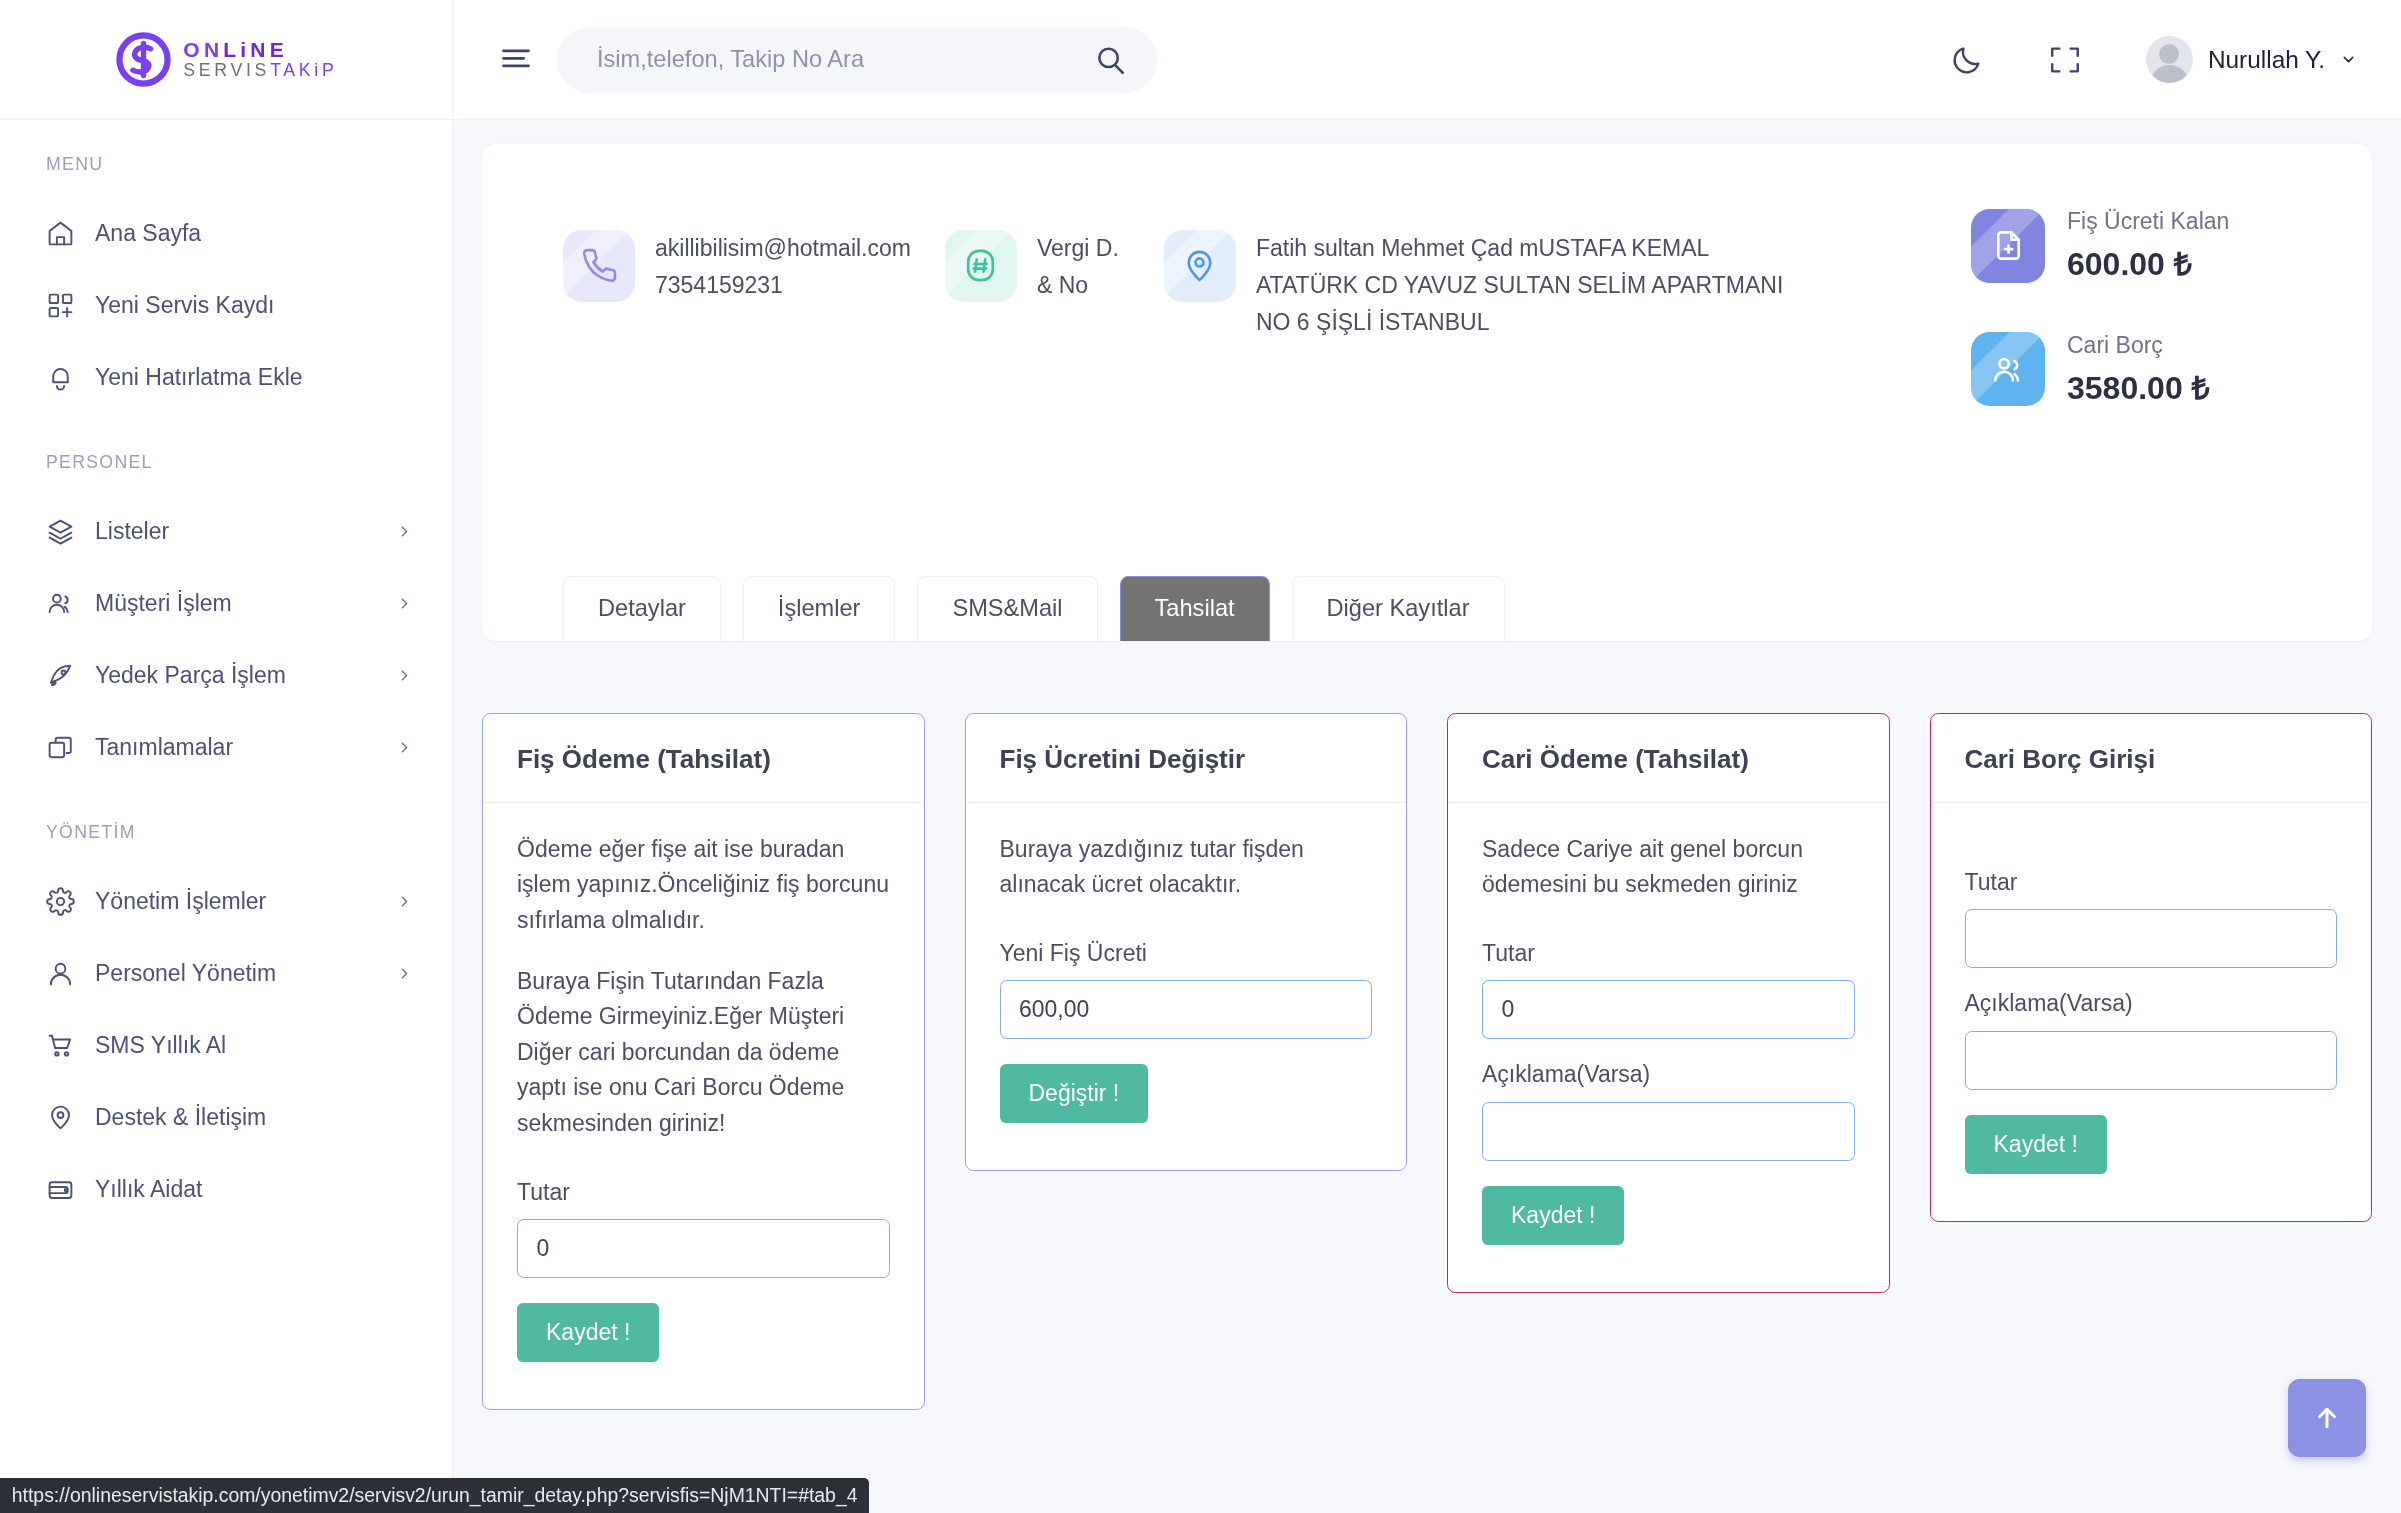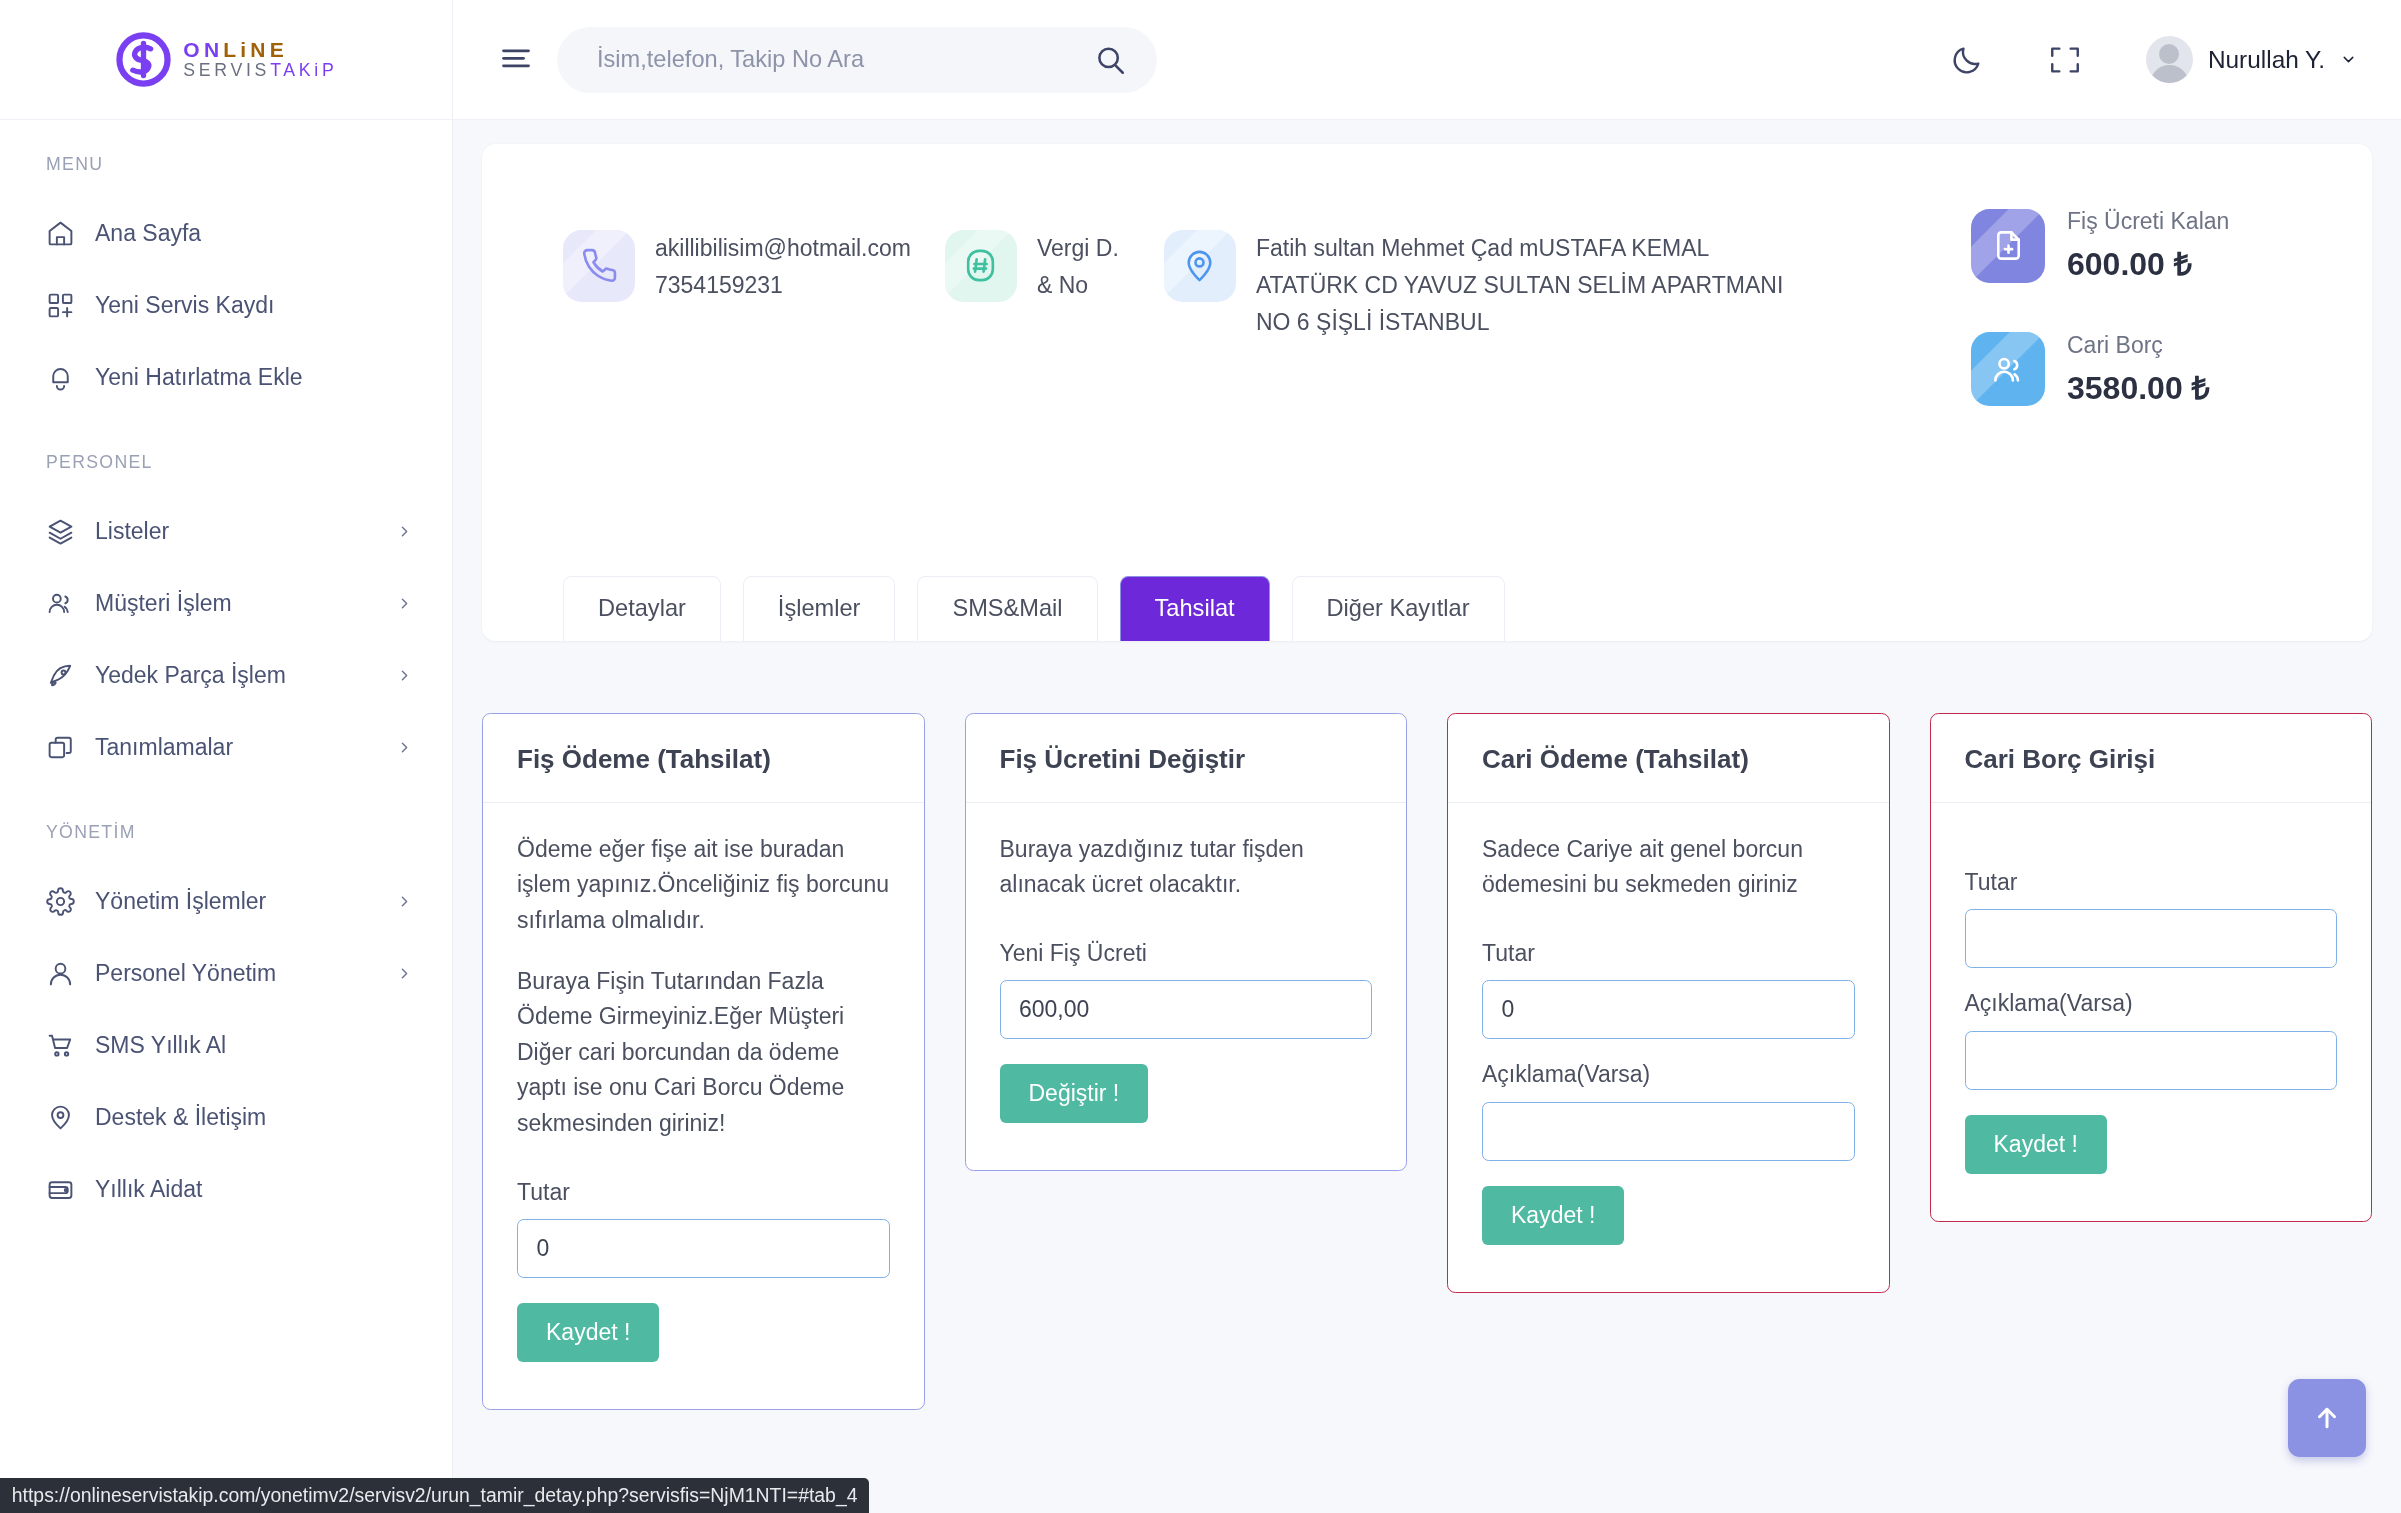--- a/index.html
+++ b/index.html
@@ -19,21 +19,21 @@
   }
   .logo-wrap {
     height: 120px; display: flex; align-items: center; justify-content: center;
     border-bottom: 0.8px solid #f0f1f6;
   }
   .logo-row { display: flex; align-items: center; gap: 11.8px; }
   .logo-mark { width: 57px; height: 57px; flex: 0 0 57px; }
   .logo-text { display: flex; flex-direction: column; line-height: 1.08; }
   .logo-line1 { font-size: 21px; font-weight: 700; letter-spacing: 4.2px; }
   .logo-line1 .p { color: #7b3ff2; }
-  .logo-line1 .k { color: #a16207; }
+  .logo-line1 .k { color: #6d28d9; }
   .logo-line2 { font-size: 17.7px; letter-spacing: 3.7px; font-weight: 400; }
   .logo-line2 .g { color: #6b6f80; }
   .logo-line2 .p { color: #7b3ff2; }
 
   .nav { padding: 34px 0 0 0; }
   .nav-section {
     font-size: 17.7px; color: #9aa1b5; letter-spacing: 1.3px;
     padding: 0 0 0 46px; margin-bottom: 22px; font-weight: 500;
   }
   .nav-section.tight { margin-top: 39px; }
@@ -123,21 +123,21 @@
   .stat-label { font-size: 23px; color: #6e7485; line-height: 1.25; }
   .stat-value { font-size: 32px; color: #2c3142; font-weight: 700; margin-top: 5px; }
 
   
   .tabs { display: flex; gap: 22px; margin: 0 0 0 34px; padding-bottom: 0; }
   .tab {
     background: #fff; border: 0.8px solid #eceef5; border-bottom: none;
     border-radius: 8.4px 8.4px 0 0; padding: 18.5px 34px; font-size: 23.6px;
     color: #4b5060; cursor: pointer; white-space: nowrap;
   }
-  .tab.active { background: #6d28d9; color: #fff; border-color: #8b91e3; }
+  .tab.active { background: #737373; color: #fff; border-color: #8b91e3; }
 
   
   .cards-row { display: flex; gap: 40px; margin-top: 72px; align-items: flex-start; }
   .pcard {
     flex: 1; background: #fff; border-radius: 8.4px;
     border: 0.8px solid #9aa0e8; display: flex; flex-direction: column;
   }
   .pcard.danger { border-color: #c3294a; }
   .pcard-head {
     padding: 30px 34px 27px 34px; border-bottom: 0.8px solid #eceef5;

